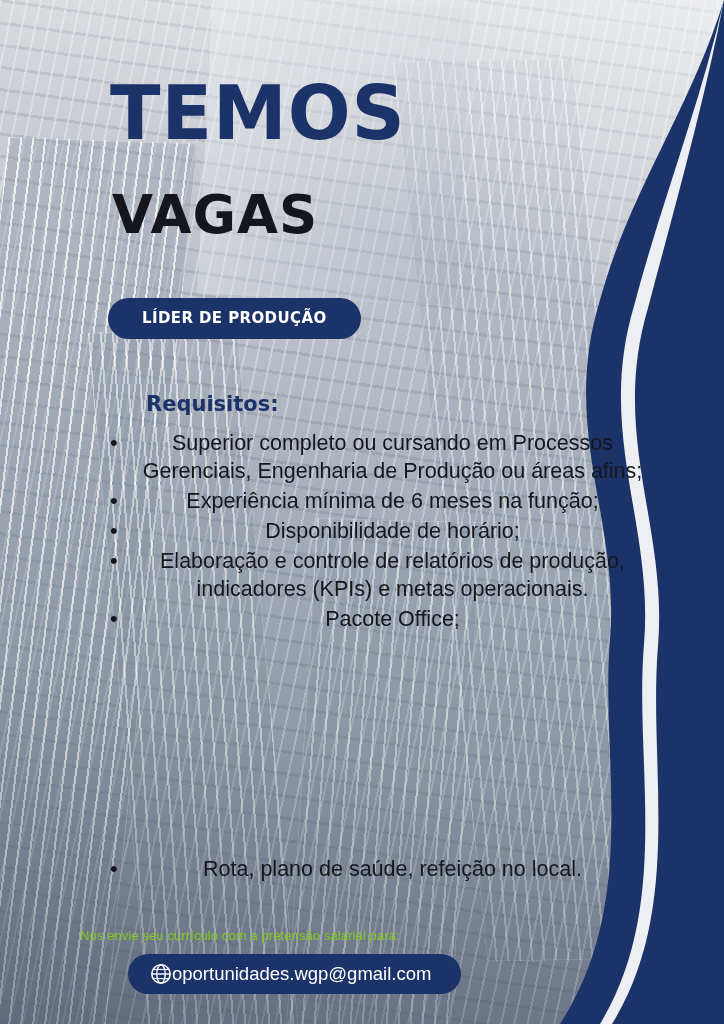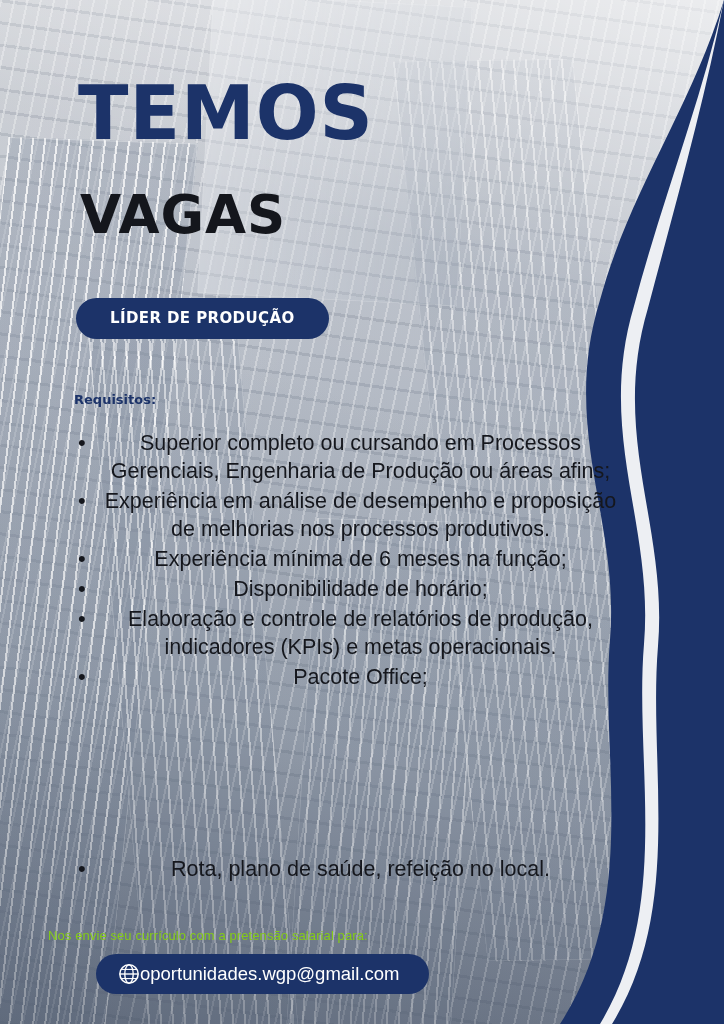--- a/index.html
+++ b/index.html
@@ -63,20 +63,21 @@
   .curve {
     position: absolute;
     inset: 0;
     pointer-events: none;
   }
 
   
   .content {
     position: absolute;
     inset: 0;
+    margin-left: 32px;
   }
 
   .title-temos {
     position: absolute;
     left: 78px;
     top: 78px;
     font-size: 74px;
     line-height: 0.95;
     font-weight: 700;
     letter-spacing: 1px;
@@ -105,24 +106,25 @@
     padding: 11px 34px 12px 34px;
     font-size: 15px;
     font-weight: 700;
     letter-spacing: .4px;
     font-family: "DejaVu Sans", sans-serif;
   }
 
   .section-head {
     position: absolute;
     left: 74px;
-    font-size: 13px;
+    font-size: 21px;
     font-weight: 700;
     color: #1c3369;
     font-family: "DejaVu Sans", sans-serif;
+    padding-left: 40px;
   }
   .section-head.req { top: 392px; }
   .section-head.ofe { top: 818px; }
 
   ul.req-list, ul.off-list {
     position: absolute;
     left: 56px;
     margin: 0;
     padding: 0 0 0 22px;
     list-style: none;
@@ -201,21 +203,20 @@
 
     <div class="title-temos">TEMOS</div>
     <div class="title-vagas">VAGAS</div>
 
     <div class="role-pill">LÍDER DE PRODUÇÃO</div>
 
     <div class="section-head req">Requisitos:</div>
 
     <ul class="req-list">
       <li>Superior completo ou cursando em Processos Gerenciais, Engenharia de Produção ou áreas afins;</li>
-      <li>Experiência em análise de desempenho e proposição de melhorias nos processos produtivos.</li>
       <li>Experiência mínima de 6 meses na função;</li>
       <li>Disponibilidade de horário;</li>
       <li>Elaboração e controle de relatórios de produção, indicadores (KPIs) e metas operacionais.</li>
       <li>Pacote Office;</li>
     </ul>
 
 
     <ul class="off-list">
       <li>Rota, plano de saúde, refeição no local.</li>
     </ul>

